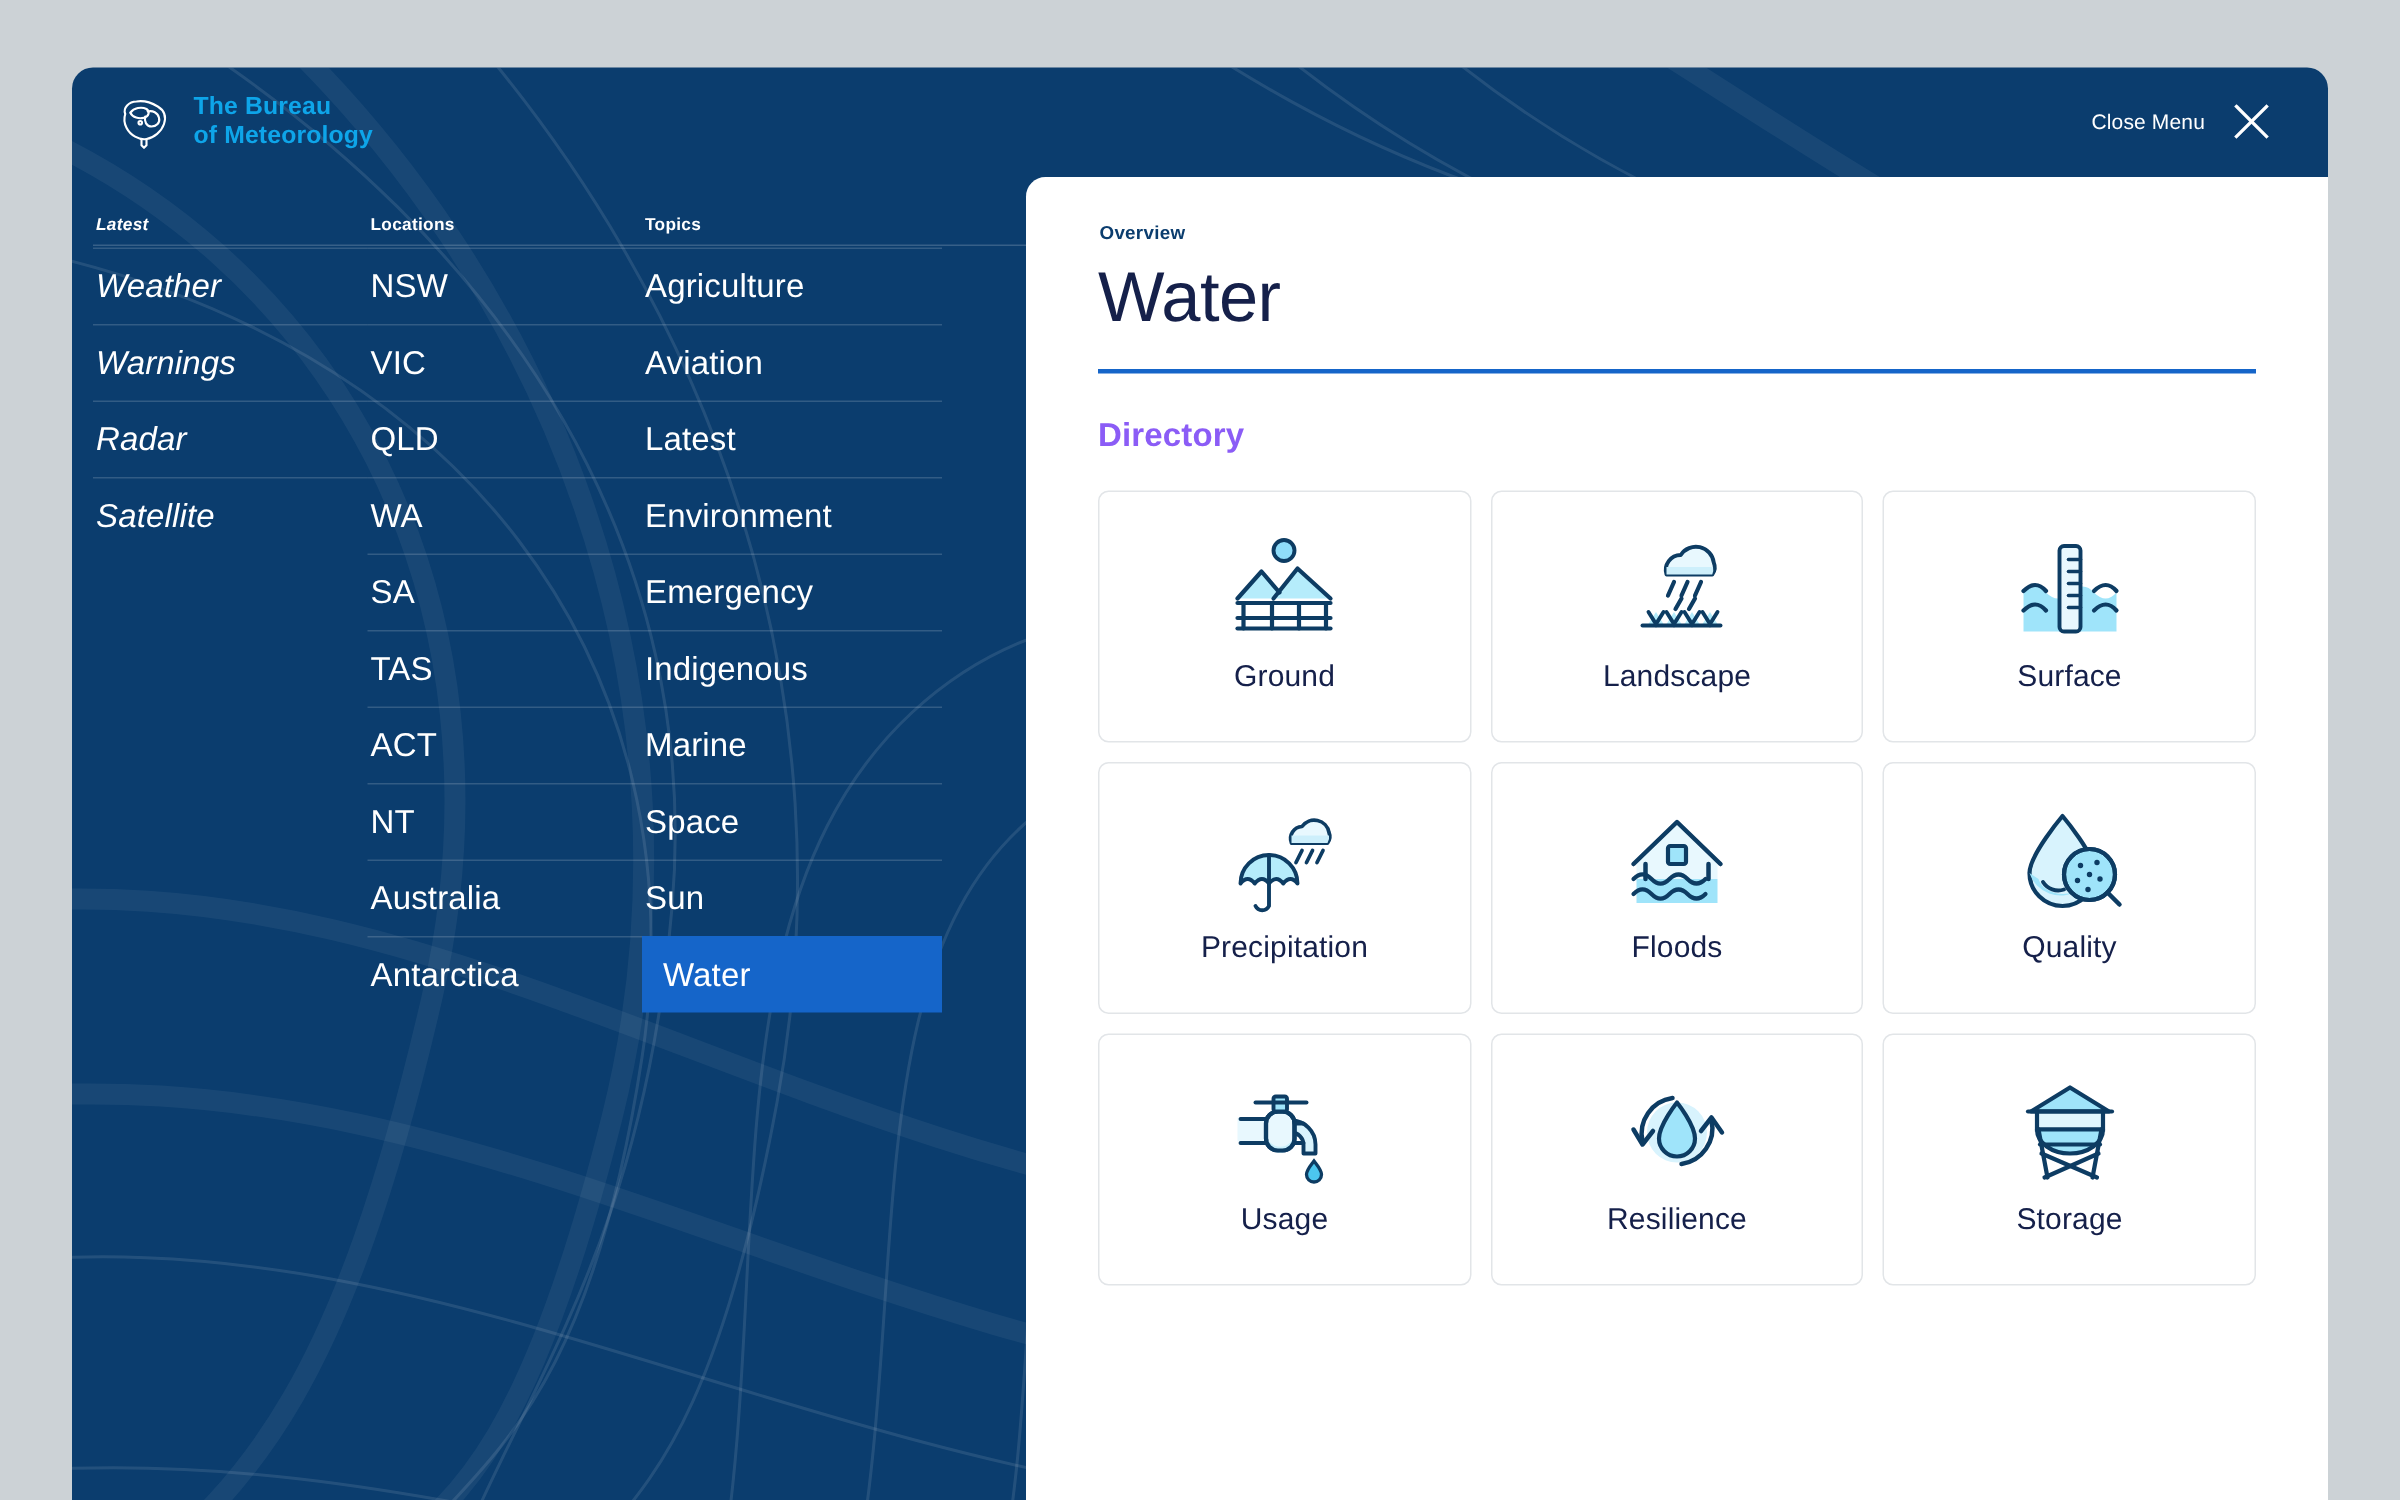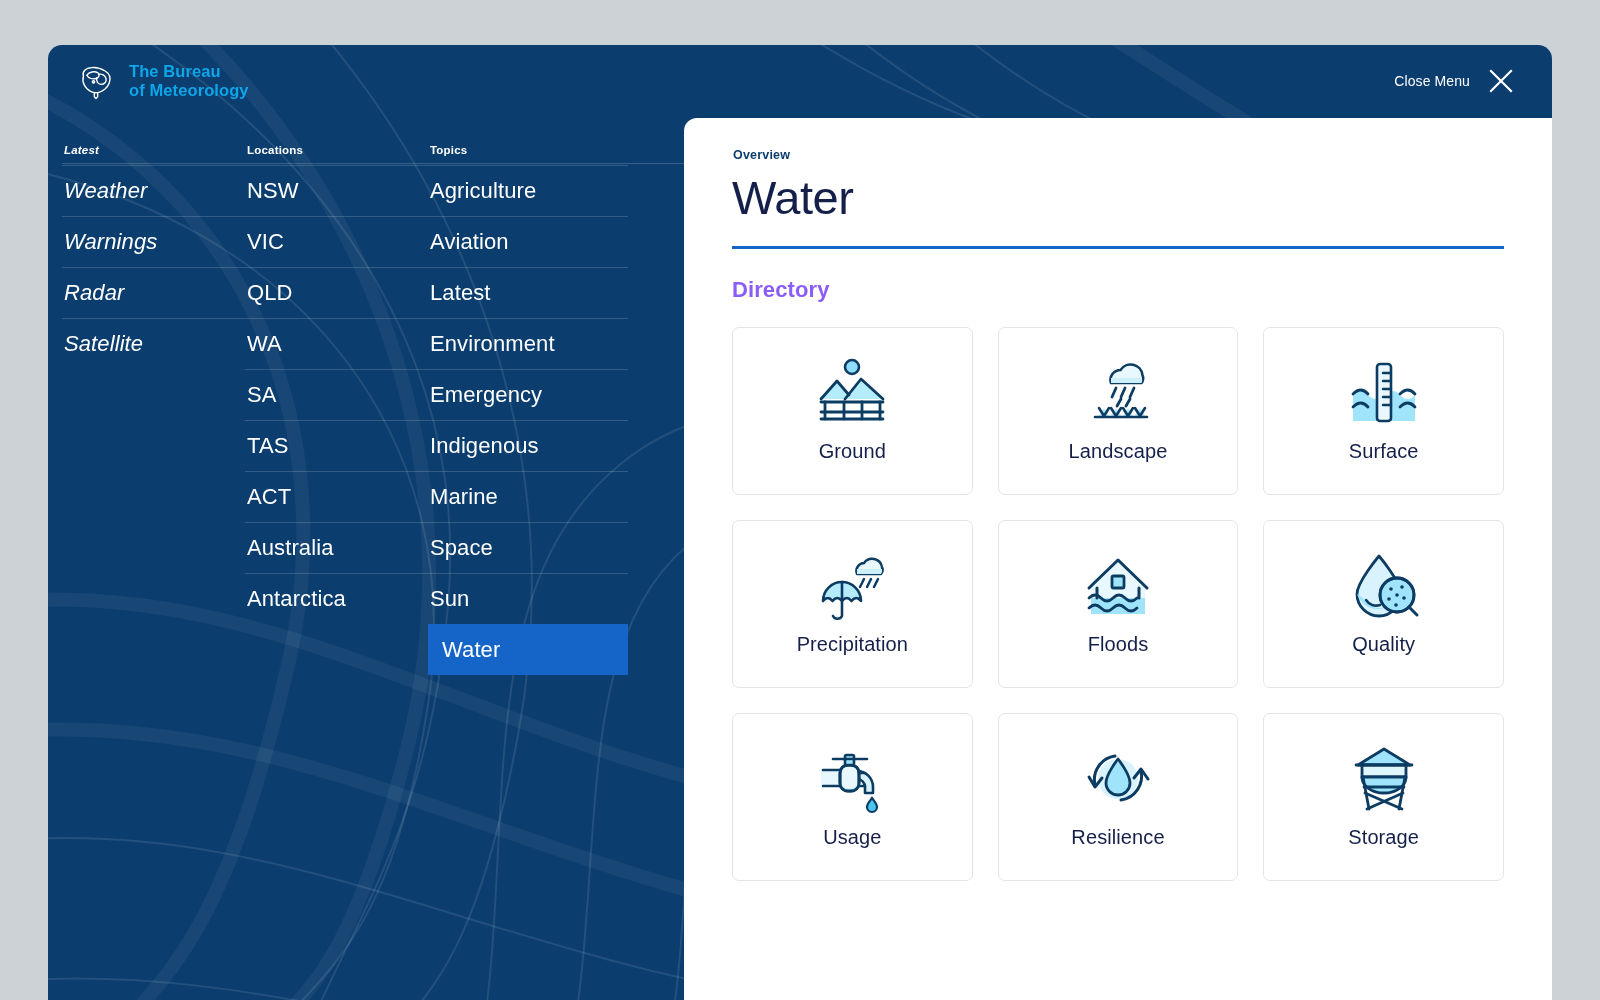--- a/index.html
+++ b/index.html
@@ -160,21 +160,21 @@
   .section-title {
     color: #8b5cf6;
     font-size: 22px;
     margin-top: 28px;
     letter-spacing: 0.1px;
   }
 
   .grid {
     display: grid;
     grid-template-columns: repeat(3, 1fr);
-    gap: 25px;
+    gap: 13px;
     margin-top: 24px;
   }
   .card {
     height: 168px;
     border: 1px solid #e2e5e8;
     border-radius: 7px;
     background: #ffffff;
     display: flex;
     flex-direction: column;
     align-items: center;
@@ -293,20 +293,23 @@
           <li class="nav-item">
               <span>SA</span>
             </li>
           <li class="nav-item">
               <span>TAS</span>
             </li>
           <li class="nav-item">
               <span>ACT</span>
             </li>
           <li class="nav-item">
+              <span>NT</span>
+            </li>
+          <li class="nav-item">
               <span>Australia</span>
             </li>
           <li class="nav-item">
               <span>Antarctica</span>
             </li>
         </ul>
       </div>
 
       <div class="nav-col col-topics">
         <div class="col-head">Topics</div>

